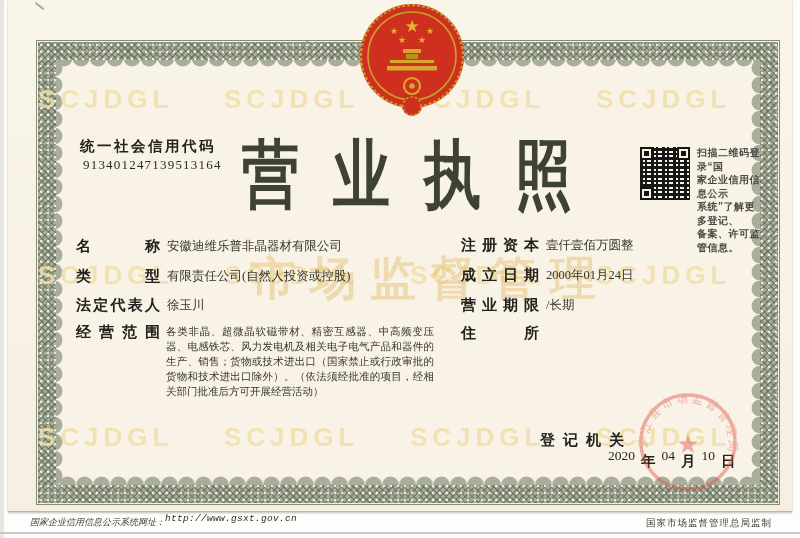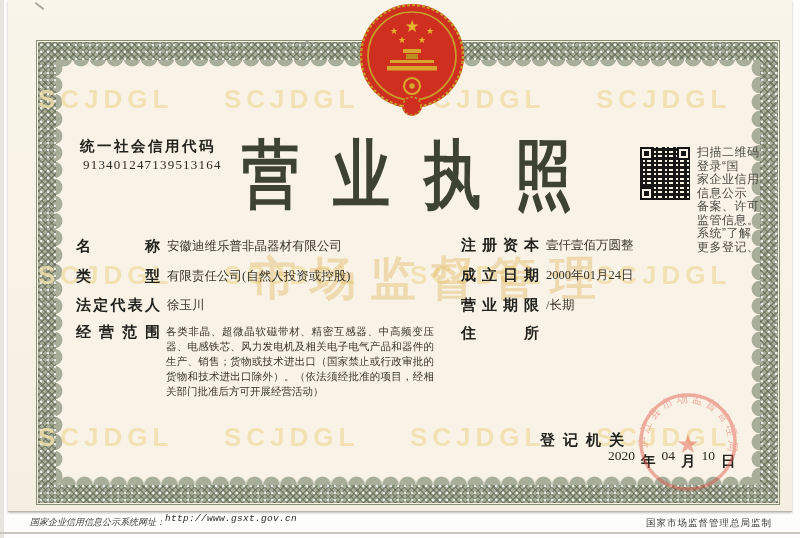--- a/index.html
+++ b/index.html
@@ -72,21 +72,21 @@
   
   .qr{position:absolute;left:604px;top:107px;width:50px;height:53px;z-index:3;
     background-image:
       repeating-linear-gradient(0deg,#171715 0 2px,rgba(0,0,0,0) 2px 4px,#171715 4px 7px,rgba(0,0,0,0) 7px 9px),
       repeating-linear-gradient(90deg,#171715 0 3px,rgba(0,0,0,0) 3px 5px,#171715 5px 7px,rgba(0,0,0,0) 7px 11px);
   }
   .qf{position:absolute;width:13px;height:13px;background:#f8f3e6;border:2.5px solid #141414;box-sizing:border-box;}
   .qf::after{content:"";position:absolute;inset:2px;background:#141414;}
   .qf-tl{left:0;top:0;} .qf-tr{right:0;top:0;} .qf-bl{left:0;bottom:0;}
   .qr-caption{position:absolute;left:661px;top:106px;width:66px;z-index:3;
-    font-size:12px;line-height:13.5px;color:#4a4a44;letter-spacing:.5px;}
+    font-size:10px;line-height:13.5px;color:#4a4a44;letter-spacing:.5px;font-weight:bold;}
 
   
   .frow{position:absolute;display:flex;align-items:flex-start;z-index:3;}
   .flabel{font-weight:bold;font-size:15px;color:#22221e;flex:0 0 auto;
     text-align:justify;text-align-last:justify;}
   .flabel-l{width:84px;} .flabel-r{width:78px;}
   .fvalue{font-family:"Liberation Serif","DejaVu Serif",serif;font-size:12.5px;color:#37352c;margin-left:7px;padding-top:1px;}
   .rowL1{left:40px;top:197px;} .rowL2{left:40px;top:227px;} .rowL3{left:40px;top:256px;} .rowL4{left:40px;top:283px;}
   .rowR1{left:425px;top:196px;} .rowR2{left:425px;top:226px;} .rowR3{left:425px;top:256px;} .rowR4{left:425px;top:284px;}
   .scope{width:268px;font-size:10.5px;line-height:15px;text-align:justify;margin-left:6px;}
@@ -149,22 +149,22 @@
     <h1 class="title">营业执照</h1>
 
     <div class="qr">
       <div class="qf qf-tl"></div>
       <div class="qf qf-tr"></div>
       <div class="qf qf-bl"></div>
     </div>
     <div class="qr-caption">
       <div>扫描二维码登录“国</div>
       <div>家企业信用信息公示</div>
+      <div>系统”了解更多登记、</div>
       <div>备案、许可监管信息。</div>
-      <div>系统”了解更多登记、</div>
     </div>
 
     <div class="frow rowL1">
       <span class="flabel flabel-l">名称</span>
       <span class="fvalue">安徽迪维乐普非晶器材有限公司</span>
     </div>
     <div class="frow rowL3">
       <span class="flabel flabel-l">法定代表人</span>
       <span class="fvalue">徐玉川</span>
     </div>

